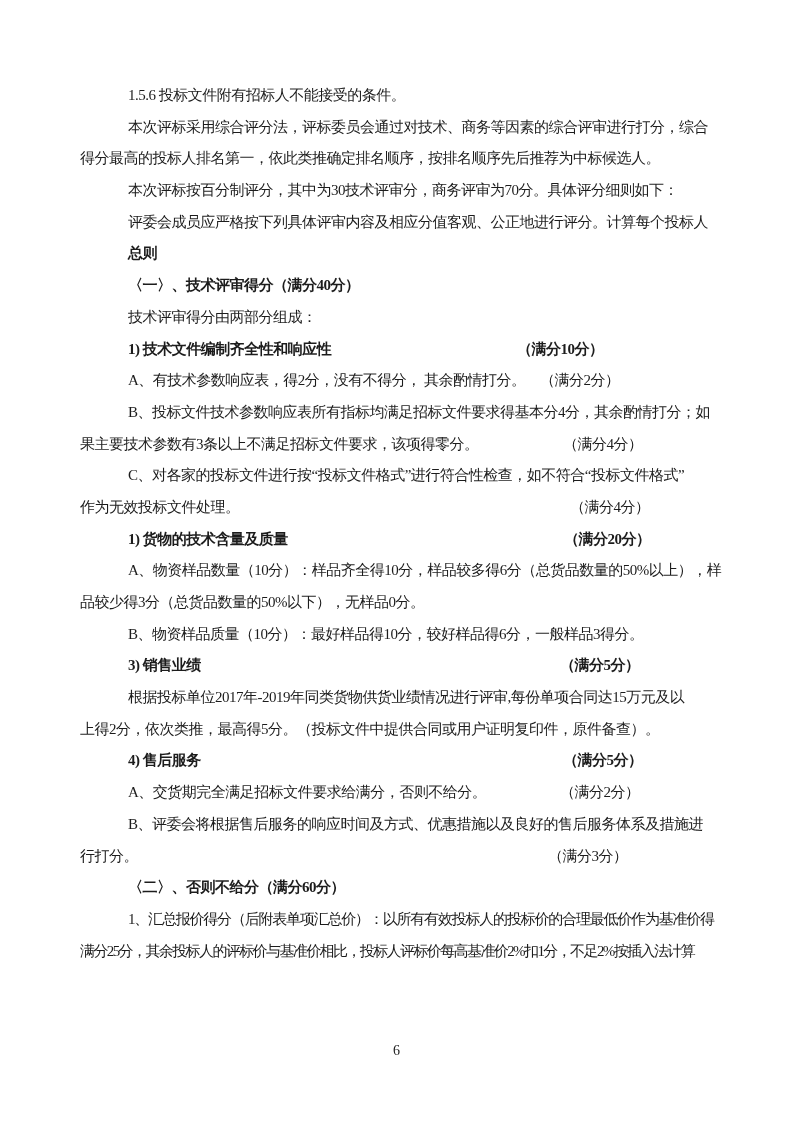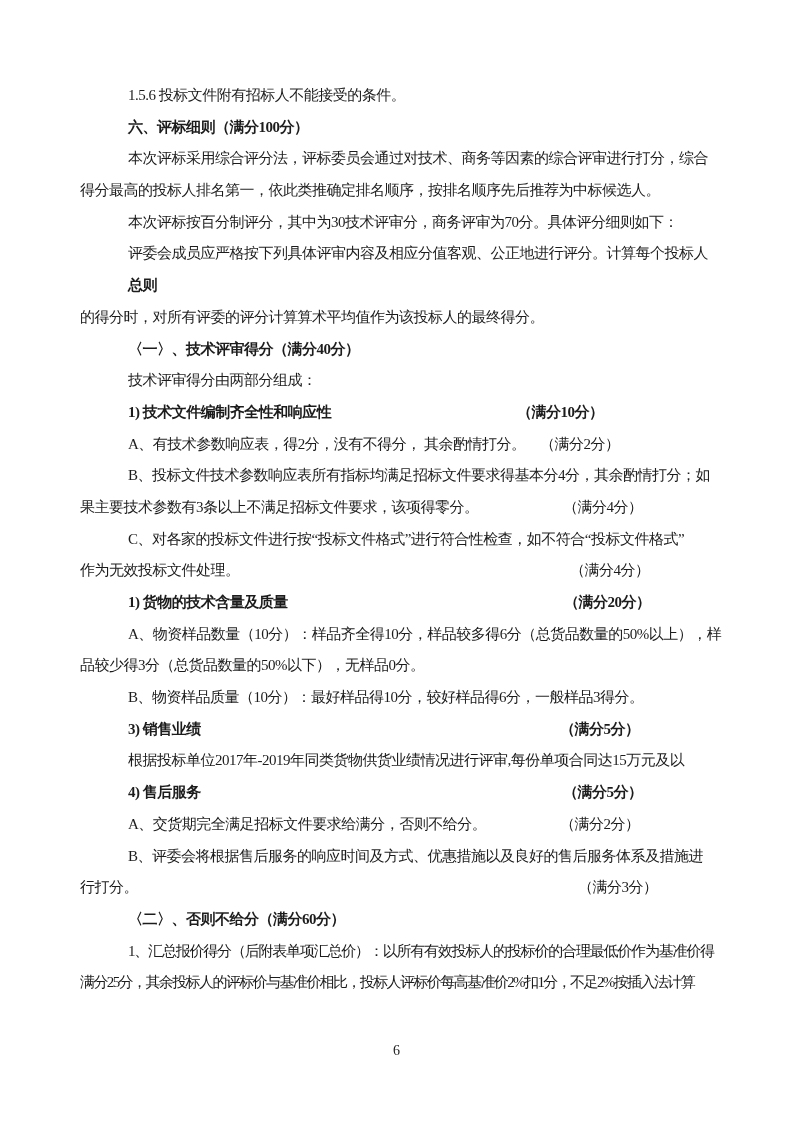--- a/index.html
+++ b/index.html
@@ -37,30 +37,28 @@
   }
 </style>
 </head>
 <body>
 
 <div class="page">
   <main class="content">
 
     <div class="ln ind"><span>1.5.6 投标文件附有招标人不能接受的条件。</span></div>
 
-    <div class="ln ind bold"><span>六、评标细则（满分100分）</span></div>
 
     <div class="ln ind"><span>本次评标采用综合评分法，评标委员会通过对技术、商务等因素的综合评审进行打分，综合</span></div>
     <div class="ln"><span>得分最高的投标人排名第一，依此类推确定排名顺序，按排名顺序先后推荐为中标候选人。</span></div>
     <div class="ln ind"><span>本次评标按百分制评分，其中为30技术评审分，商务评审为70分。具体评分细则如下：</span></div>
 
     <div class="ln ind"><span>评委会成员应严格按下列具体评审内容及相应分值客观、公正地进行评分。计算每个投标人</span></div>
 
     <div class="ln ind bold"><span>总则</span></div>
-    <div class="ln"><span>的得分时，对所有评委的评分计算算术平均值作为该投标人的最终得分。</span></div>
 
     <div class="ln ind bold"><span>〈一〉、技术评审得分（满分40分）</span></div>
 
     <div class="ln ind"><span>技术评审得分由两部分组成：</span></div>
 
     <div class="ln ind bold">
       <span>1) 技术文件编制齐全性和响应性</span>
       <span class="score" style="left:437px">（满分10分）</span>
     </div>
 
@@ -89,35 +87,36 @@
     <div class="ln ind"><span>A、物资样品数量（10分）：样品齐全得10分，样品较多得6分（总货品数量的50%以上），样</span></div>
     <div class="ln"><span>品较少得3分（总货品数量的50%以下），无样品0分。</span></div>
     <div class="ln ind"><span>B、物资样品质量（10分）：最好样品得10分，较好样品得6分，一般样品3得分。</span></div>
 
     <div class="ln ind bold">
       <span>3) 销售业绩</span>
       <span class="score" style="left:480px">（满分5分）</span>
     </div>
 
     <div class="ln ind"><span>根据投标单位2017年-2019年同类货物供货业绩情况进行评审,每份单项合同达15万元及以</span></div>
+    <div class="ln"><span>上得2分，依次类推，最高得5分。（投标文件中提供合同或用户证明复印件，原件备查）。</span></div>
 
     <div class="ln ind bold">
       <span>4) 售后服务</span>
       <span class="score" style="left:483px">（满分5分）</span>
     </div>
 
     <div class="ln ind">
       <span>A、交货期完全满足招标文件要求给满分，否则不给分。</span>
       <span class="score" style="left:480px">（满分2分）</span>
     </div>
 
     <div class="ln ind"><span>B、评委会将根据售后服务的响应时间及方式、优惠措施以及良好的售后服务体系及措施进</span></div>
     <div class="ln">
       <span>行打分。</span>
-      <span class="score" style="left:498px">（满分3分）</span>
+      <span class="score" style="left:468px">（满分3分）</span>
     </div>
 
     <div class="ln ind bold"><span>〈二〉、否则不给分（满分60分）</span></div>
 
     <div class="ln ind fit1"><span>1、汇总报价得分（后附表单项汇总价）：以所有有效投标人的投标价的合理最低价作为基准价得</span></div>
     <div class="ln fit2"><span>满分25分，其余投标人的评标价与基准价相比，投标人评标价每高基准价2%扣1分，不足2%按插入法计算</span></div>
 
   </main>
 
   <div class="pageno">6</div>

